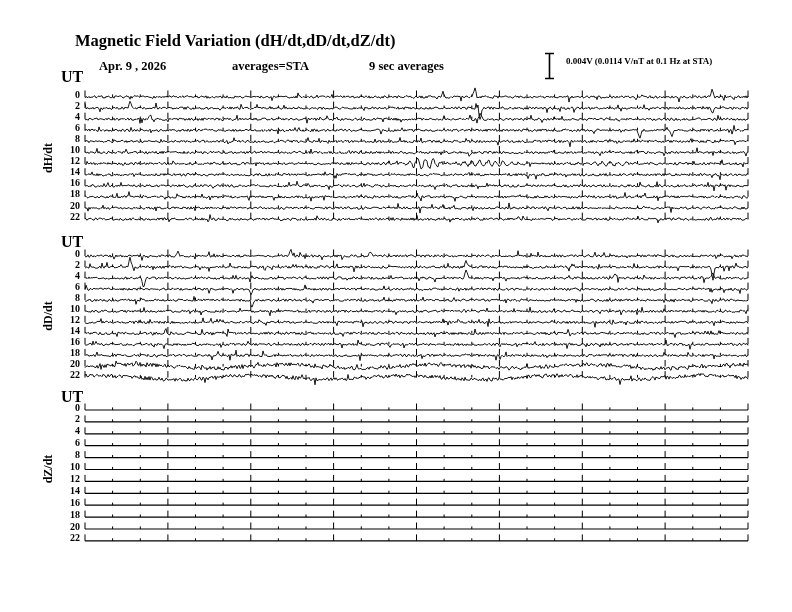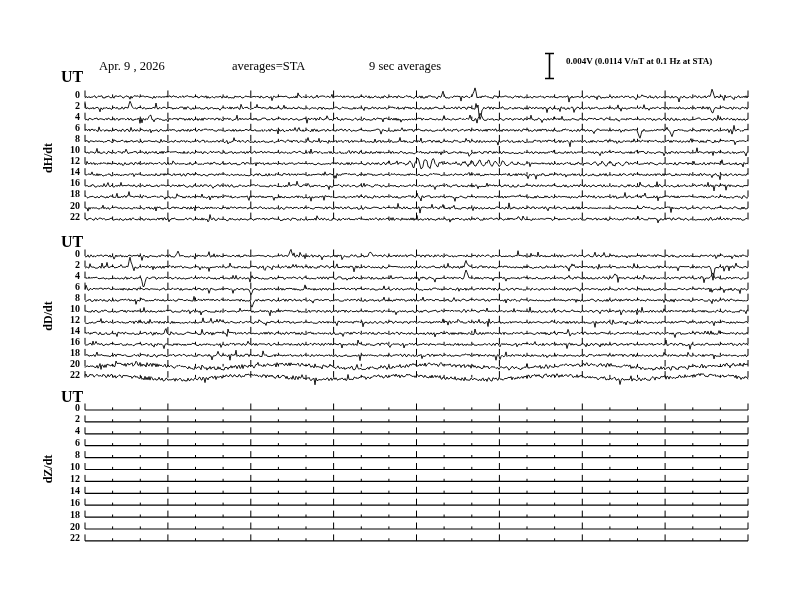--- a/index.html
+++ b/index.html
@@ -5,21 +5,21 @@
   html,body{margin:0;padding:0;background:#ffffff;}
   .page{
     position:relative;width:792px;height:612px;background:#ffffff;
     font-family:"Liberation Serif","DejaVu Serif",serif;
     color:#000;overflow:hidden;
   }
   .title{
     position:absolute;left:75px;top:31px;
     font-size:16.5px;font-weight:bold;white-space:nowrap;
   }
-  .sub{position:absolute;top:59px;font-size:12.5px;font-weight:normal;white-space:nowrap;}
+  .sub{position:absolute;top:59px;font-size:12.5px;font-weight:bold;white-space:nowrap;}
   .sub.date{left:99px;}
   .sub.station{left:232px;}
   .sub.avg{left:369px;}
   .scalewrap{position:absolute;left:543px;top:50px;width:246px;height:32px;}
   .ibeam{position:absolute;left:0;top:2px;}
   .scaletext{
     position:absolute;left:15px;top:6px;
     font-size:9px;font-weight:bold;white-space:nowrap;letter-spacing:0px;padding-left:8px;
   }
   .ut{
@@ -36,20 +36,21 @@
     position:absolute;left:50px;width:30px;height:11px;line-height:11px;
     text-align:right;font-size:10px;font-weight:bold;
   }
   #traces{position:absolute;left:0;top:0;}
 </style>
 </head>
 <body>
 
 <div class="page">
 
+  <div class="title">Magnetic Field Variation (dH/dt,dD/dt,dZ/dt)</div>
 
   <div class="sub date">Apr. 9 , 2026</div>
   <div class="sub station">averages=STA</div>
   <div class="sub avg">9 sec averages</div>
 
   <div class="scalewrap">
     <svg class="ibeam" width="14" height="28" viewBox="0 0 14 28">
       <path d="M2 1.5 H11 M6.5 1.5 V26.5 M2 26.5 H11" stroke="#000" stroke-width="1.6" fill="none"></path>
     </svg>
     <span class="scaletext">0.004V (0.0114 V/nT at 0.1 Hz at STA)</span>

